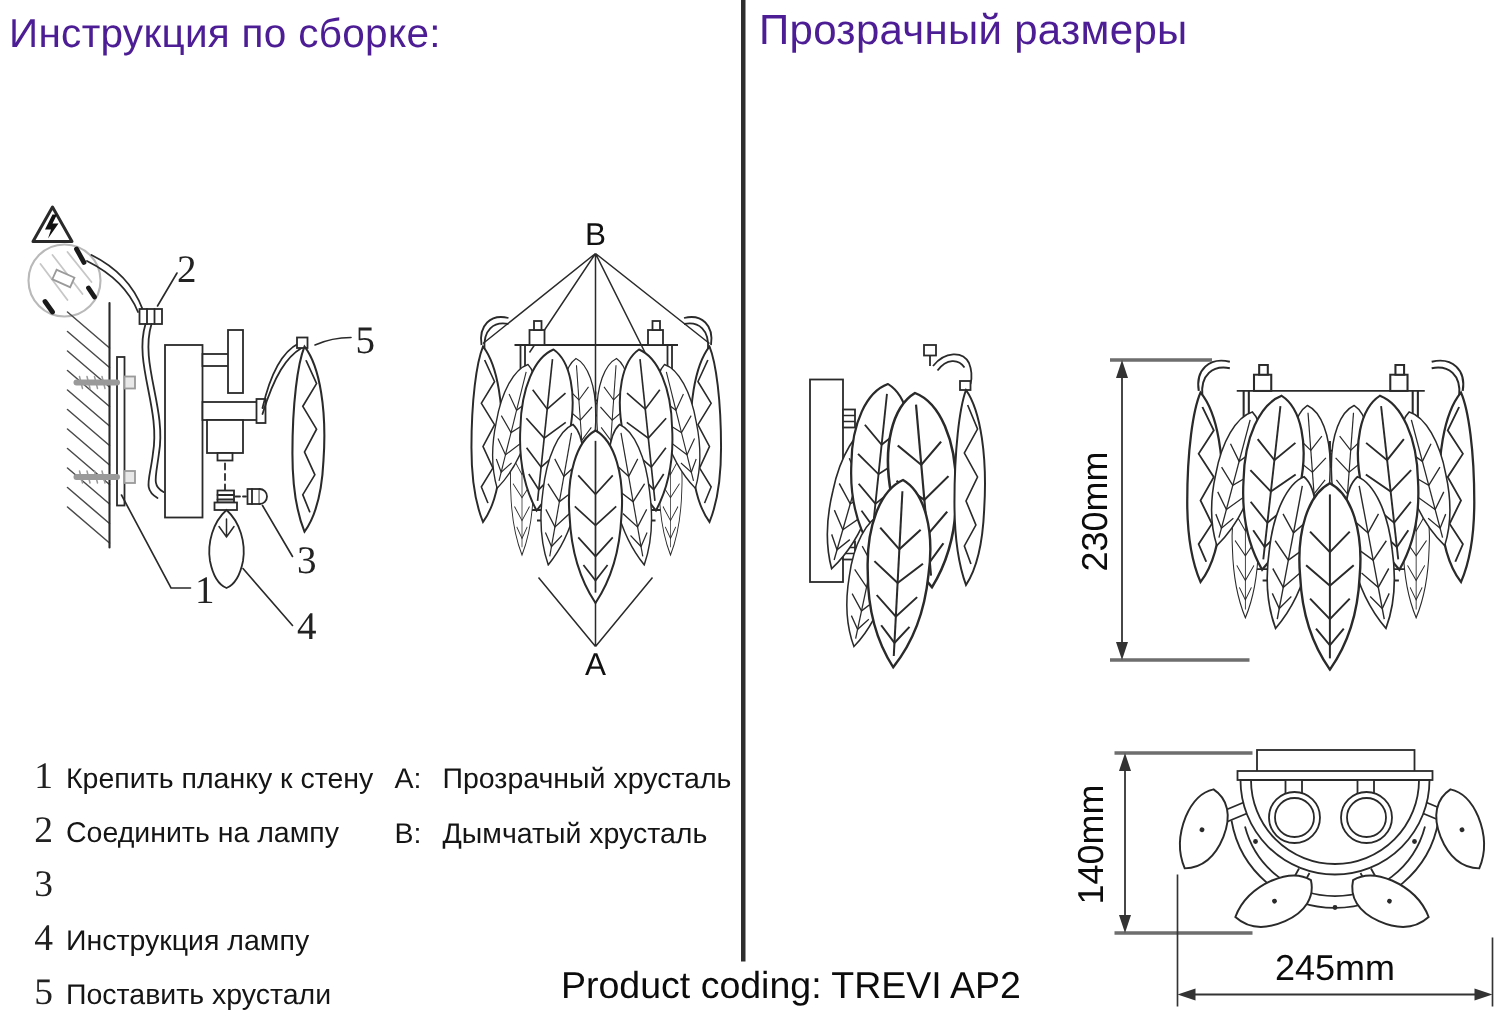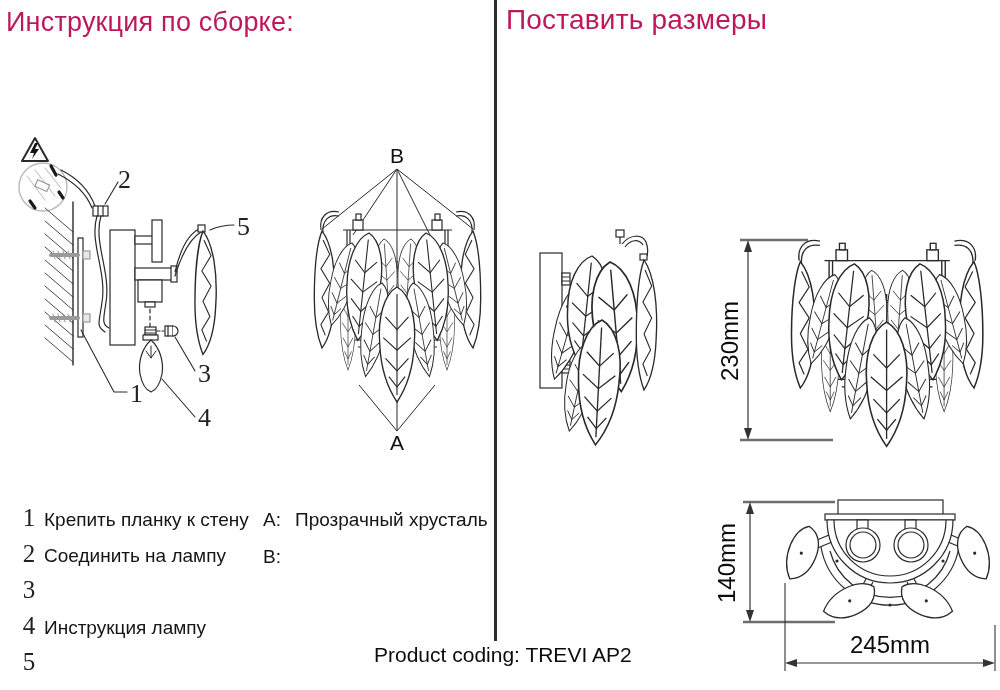--- a/index.html
+++ b/index.html
@@ -2,34 +2,34 @@
 <html><head>
 <meta charset="utf-8">
 <style>
   html,body{margin:0;padding:0;}
   body{
     width:1000px;height:690px;position:relative;background:#fff;
     font-family:"Liberation Sans","DejaVu Sans",sans-serif;color:#111;
     overflow:hidden;
   }
   .abs{position:absolute;}
-  .title{font-size:27px;letter-spacing:0.2px;color:#be185d;}
+  .title{font-size:27px;letter-spacing:0.2px;color:#4c1d95;}
   #divider{position:absolute;left:494px;top:0;width:3px;height:641px;background:#2e2e2e;}
   #steps{position:absolute;left:18px;top:504px;display:flex;flex-direction:column;row-gap:13px;}
   .step{display:flex;align-items:baseline;height:23px;}
   .step-num{
     font-family:"Liberation Serif","DejaVu Serif",serif;
     font-size:25px;width:22px;text-align:center;flex:0 0 auto;color:#222;
   }
   .step-text{font-size:19px;margin-left:4px;color:#151515;}
   #legend{position:absolute;left:263px;top:509px;display:flex;flex-direction:column;row-gap:15px;}
   .legend-row{display:flex;align-items:baseline;height:22px;}
   .legend-key{font-size:19px;width:32px;color:#151515;}
   .legend-text{font-size:19px;color:#151515;text-align:right;}
-  #footer{position:absolute;left:374px;top:643px;font-size:21px;color:#0c0c0c;}
+  #footer{position:absolute;left:374px;top:643px;font-size:25px;color:#0c0c0c;}
   svg{overflow:visible;}
   svg text{fill:#111;}
   .callout{font-family:"Liberation Serif","DejaVu Serif",serif;font-size:26px;fill:#222;}
   .ablabel{font-family:"Liberation Sans","DejaVu Sans",sans-serif;font-size:21px;fill:#111;}
   .dimtext{font-family:"Liberation Sans","DejaVu Sans",sans-serif;font-size:24px;fill:#0c0c0c;}
 </style>
 </head>
 <body>
 
 <svg width="0" height="0" class="abs" aria-hidden="true">
@@ -170,21 +170,21 @@
   <g fill="none" stroke="#2a2a2a" stroke-width="1">
     <path d="M112,34 L37,94 M112,34 L68,100 M112,34 L112,128 M112,34 L145,100 M112,34 L188,94"></path>
     <path d="M112,296 L74,250 M112,296 L112,258 M112,296 L150,250"></path>
   </g>
   <use href="#sconce"></use>
   <text class="ablabel" x="112" y="28" text-anchor="middle">B</text>
   <text class="ablabel" x="112" y="315" text-anchor="middle">A</text>
 </svg>
 
 <div id="divider"></div>
-<div class="abs title" style="left:506px;top:4px;font-size:28px;">Поставить размеры</div>
+<div class="abs title" style="left:506px;top:4px;font-size:28px;">Прозрачный размеры</div>
 
 <svg class="abs" style="left:530px;top:228px;" width="205" height="235" viewBox="0 0 205 235">
   <g fill="none" stroke="#2a2a2a" stroke-width="1.2">
     <rect x="10" y="25" width="22" height="135" fill="#fff"></rect>
     <g>
       <rect x="32" y="45" width="8" height="12" fill="#fff"></rect>
       <path d="M32,49 L40,49 M32,53 L40,53" stroke-width="1"></path>
       <rect x="32" y="133" width="8" height="12" fill="#fff"></rect>
       <path d="M32,137 L40,137 M32,141 L40,141" stroke-width="1"></path>
     </g>
@@ -268,26 +268,28 @@
   </div>
   <div class="step">
     <span class="step-num">3</span>
   </div>
   <div class="step">
     <span class="step-num">4</span>
     <span class="step-text">Инструкция лампу</span>
   </div>
   <div class="step">
     <span class="step-num">5</span>
+    <span class="step-text">Поставить хрустали</span>
   </div>
 </div>
 
 <div id="legend">
   <div class="legend-row">
     <span class="legend-key">A:</span>
     <span class="legend-text">Прозрачный хрусталь</span>
   </div>
   <div class="legend-row">
     <span class="legend-key">B:</span>
+    <span class="legend-text">Дымчатый хрусталь</span>
   </div>
 </div>
 
 <div id="footer">Product coding: TREVI AP2</div>
 
 </body></html>

